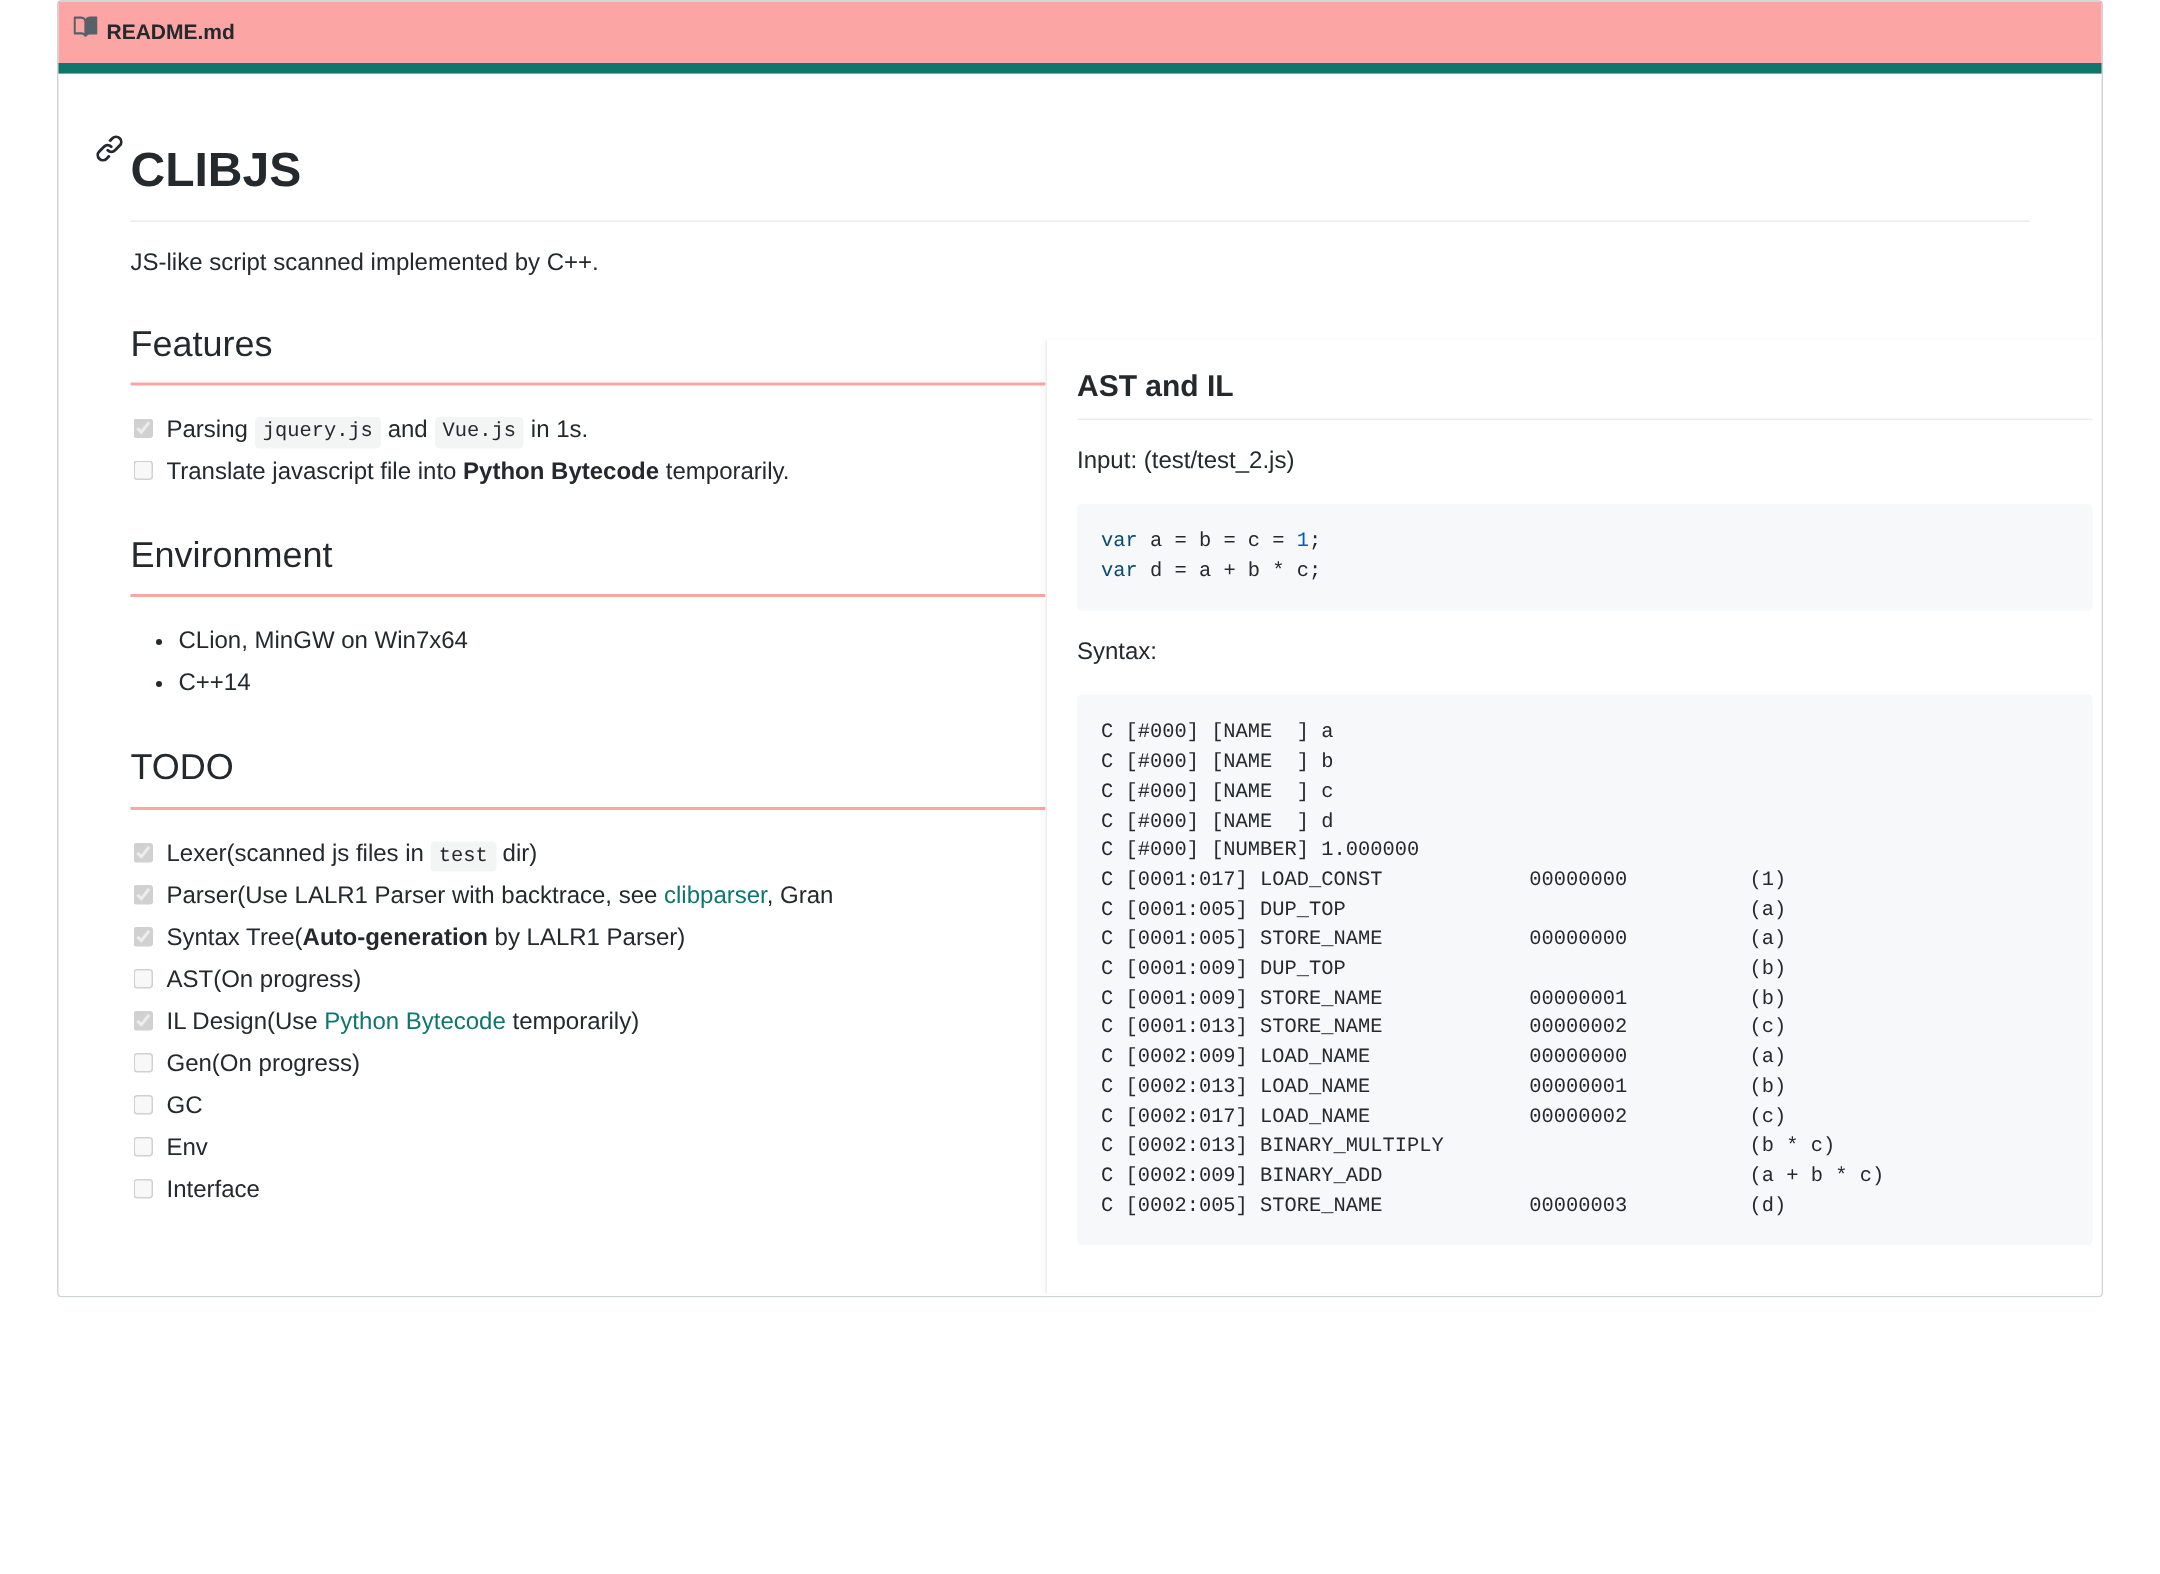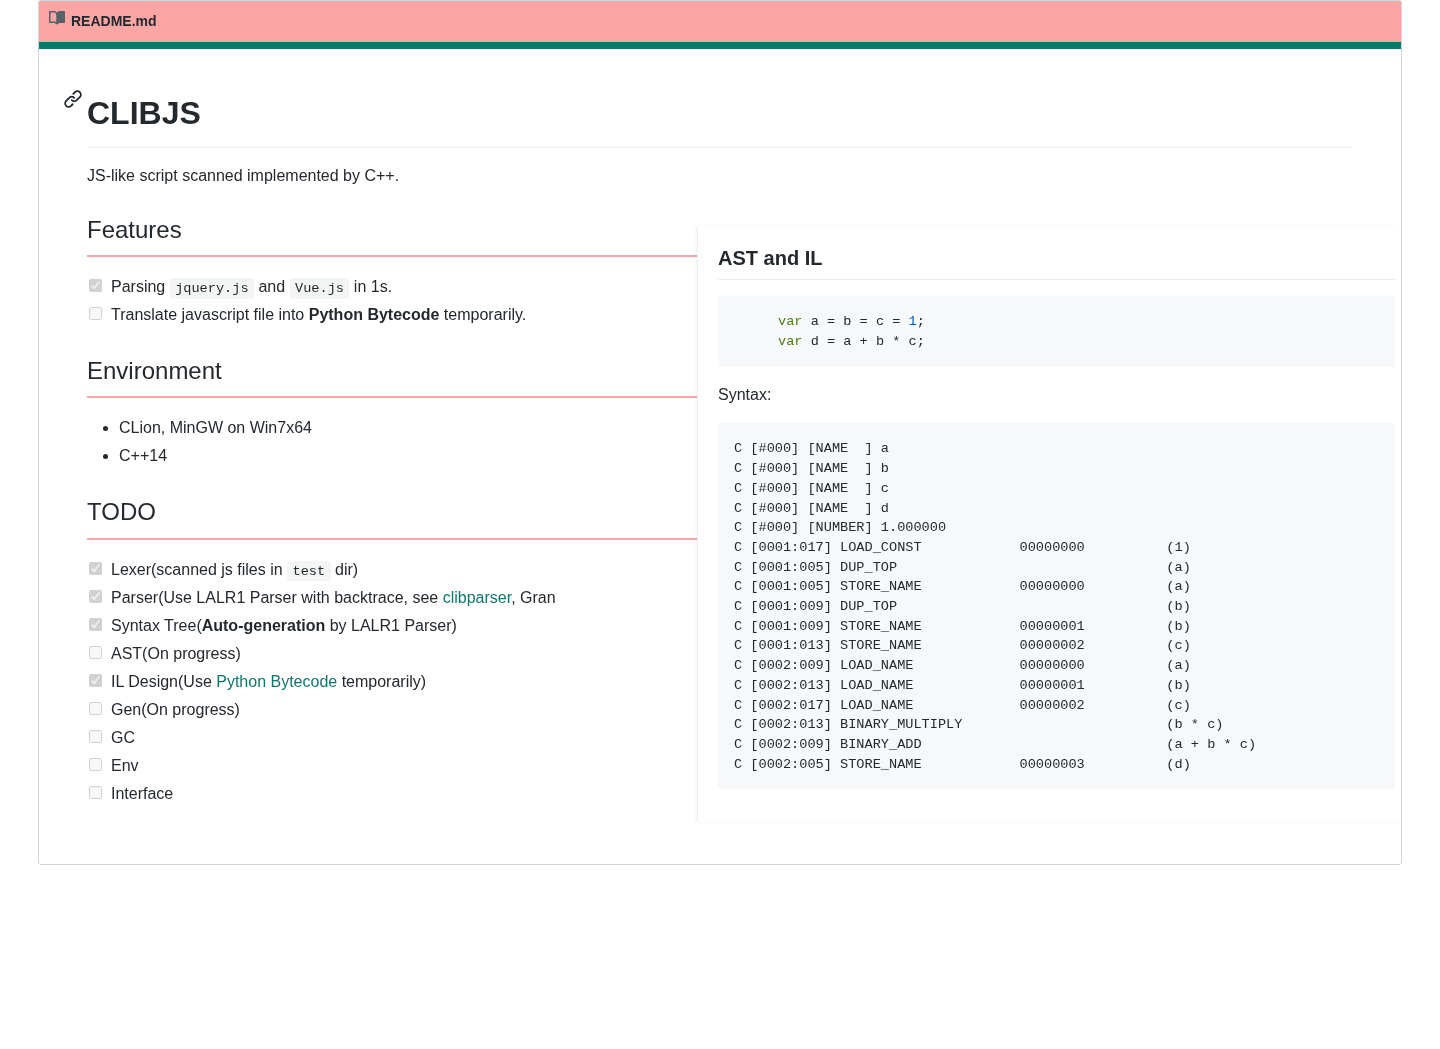--- a/index.html
+++ b/index.html
@@ -104,21 +104,21 @@
     background: #f6f8fa;
     border-radius: 3px;
     padding: 16px;
     font-family: SFMono-Regular, Consolas, "Liberation Mono", Menlo, monospace;
     font-size: 85%;
     line-height: 1.45;
     overflow: auto;
     margin: 0 0 16px 0;
     white-space: pre;
   }
-  pre.codeblock .kw { color: #4d7c0f; margin-left: 44px; }
+  pre.codeblock .kw { color: #0c4a6e; }
   pre.codeblock .num { color: #005cc5; }
 </style>
 </head>
 <body>
 
 <div class="readme-container">
   <div class="readme-header">
     <span>
       <svg width="16" height="16" viewBox="0 0 16 16">
           <path d="M0 1.75A.75.75 0 01.75 1h4.253c1.227 0 2.317.59 3 1.501A3.744 3.744 0 0111.006 1h4.245a.75.75 0 01.75.75v10.5a.75.75 0 01-.75.75h-4.507a2.25 2.25 0 00-1.591.659l-.622.621a.75.75 0 01-1.06 0l-.622-.621A2.25 2.25 0 005.258 13H.75a.75.75 0 01-.75-.75V1.75zm8.755 3a2.25 2.25 0 012.25-2.25H14.5v9h-3.757c-.71 0-1.4.201-1.992.572l.004-7.322zm-1.504 7.324l.004-5.073-.002-2.253A2.25 2.25 0 005.003 2.5H1.5v9h3.757a3.75 3.75 0 011.994.574z"></path>
@@ -193,20 +193,21 @@
         <span>Env</span>
       </li>
       <li>
         <input type="checkbox" disabled="" style="">
         <span>Interface</span>
       </li>
     </ul>
 
     <div class="right-panel">
       <h3>AST and IL</h3>
+      <p>Input: (test/test_2.js)</p>
       <pre class="codeblock"><span class="kw">var</span><span> a = b = c = </span><span class="num">1</span><span>;</span>
 <span class="kw">var</span><span> d = a + b * c;</span></pre>
       <p>Syntax:</p>
       <pre class="codeblock" id="output-block">C [#000] [NAME  ] a
 C [#000] [NAME  ] b
 C [#000] [NAME  ] c
 C [#000] [NAME  ] d
 C [#000] [NUMBER] 1.000000
 C [0001:017] LOAD_CONST            00000000          (1)
 C [0001:005] DUP_TOP                                 (a)

